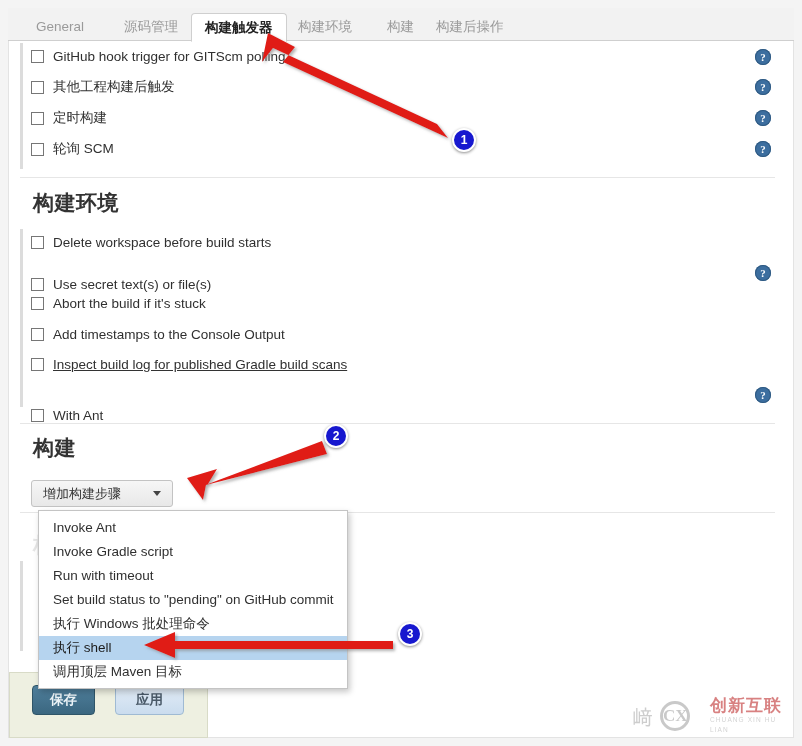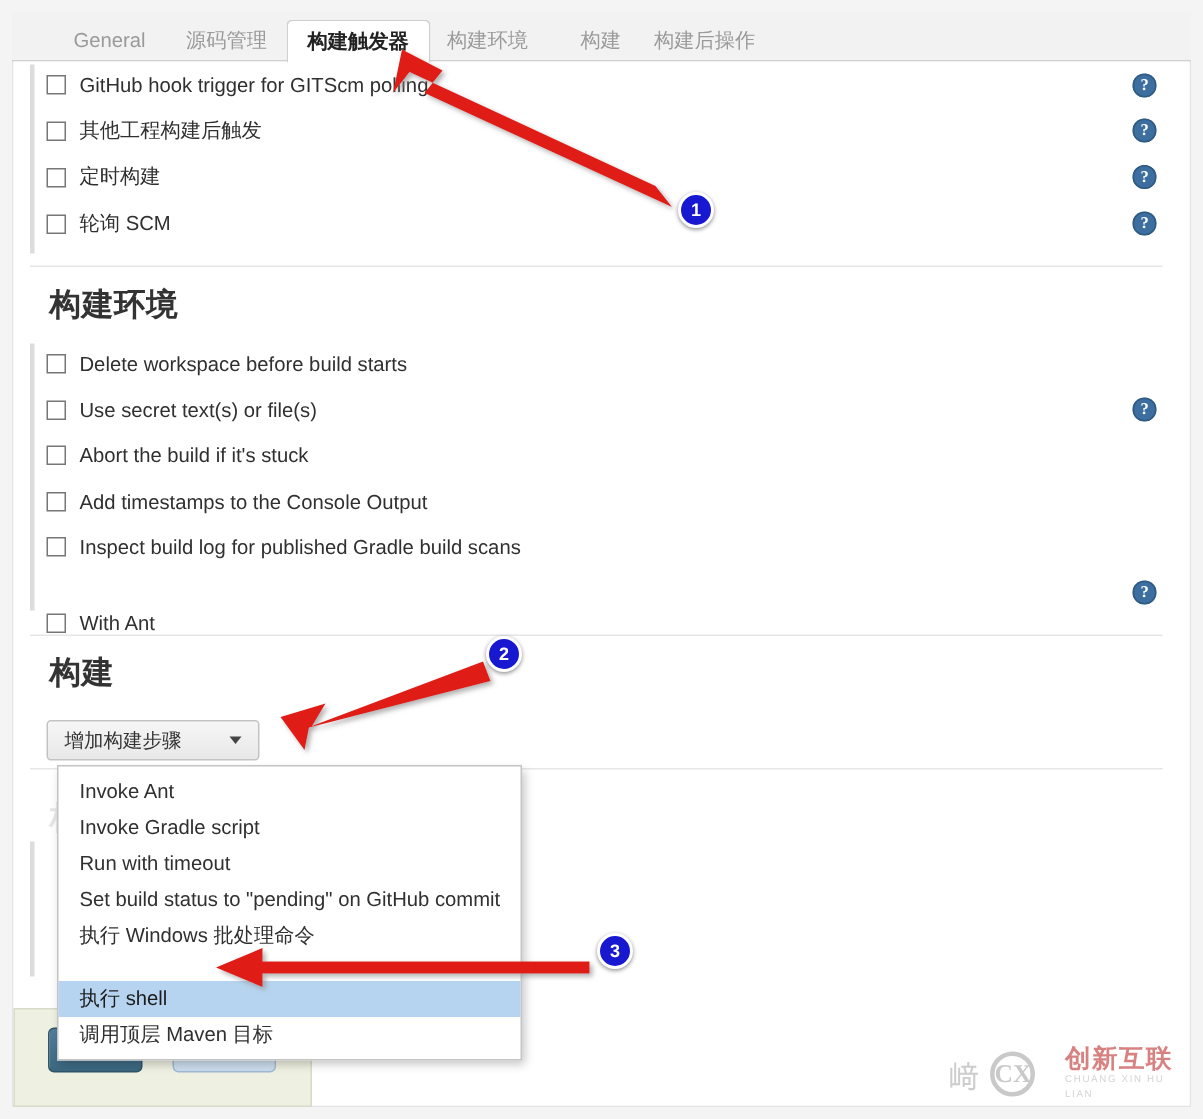--- a/index.html
+++ b/index.html
@@ -178,21 +178,20 @@
     height: 24px;
     line-height: 24px;
     padding: 0 10px 0 14px;
     font-size: 13.5px;
     color: #303030;
     white-space: nowrap;
   }
   .dd-item.selected {
     background: #b6d4ef;
     color: #1c1c1c;
-    margin-top: 18px;
   }
 
   
   .ghost-heading {
     position: absolute;
     left: 24px; top: 490px;
     font-size: 21px;
     font-weight: bold;
     color: #e6e6e6;
     z-index: 5;
@@ -302,21 +301,21 @@
     z-index: 30;
   }
 </style>
 </head>
 <body>
 
 <div class="page-frame"></div>
 <div class="page-canvas"></div>
 
 <div class="tabbar">
-  <div class="tab" style="left:28px;text-align:right;">General</div>
+  <div class="tab" style="left:15px;text-align:right;">General</div>
   <div class="tab" style="left:103px;">源码管理</div>
   <div class="tab active" style="left:183px;">构建触发器</div>
   <div class="tab" style="left:277px;">构建环境</div>
   <div class="tab" style="left:366px;">构建</div>
   <div class="tab" style="left:415px;">构建后操作</div>
 </div>
 
 <div class="content">
 
   <div class="rail" style="top:2px; height:126px;"></div>
@@ -349,37 +348,37 @@
 
   <div class="section-title" style="top:148px;">构建环境</div>
 
   <div class="rail" style="top:188px; height:178px;"></div>
 
   <div class="opt-row" style="top:190px;">
     <span class="cb"></span>
     <span class="opt-label">Delete workspace before build starts</span>
   </div>
 
-  <div class="opt-row" style="top:221px;">
+  <div class="opt-row" style="top:232px;">
     <span class="cb"></span>
     <span class="opt-label">Use secret text(s) or file(s)</span>
   </div>
   <div class="help-icon" style="top:224px;">?</div>
 
   <div class="opt-row" style="top:282px;">
     <span class="cb"></span>
     <span class="opt-label">Add timestamps to the Console Output</span>
   </div>
 
   <div class="opt-row" style="top:251px;">
     <span class="cb"></span>
     <span class="opt-label">Abort the build if it's stuck</span>
   </div>
 
-  <div class="opt-row" style="top:312px;">
+  <div class="opt-row" style="top:312px;text-decoration:underline;">
     <span class="cb"></span>
     <span class="opt-label">Inspect build log for published Gradle build scans</span>
   </div>
 
   <div class="opt-row" style="top:343px;margin-top:20px;">
     <span class="cb"></span>
     <span class="opt-label">With Ant</span>
   </div>
   <div class="help-icon" style="top:346px;">?</div>
 

